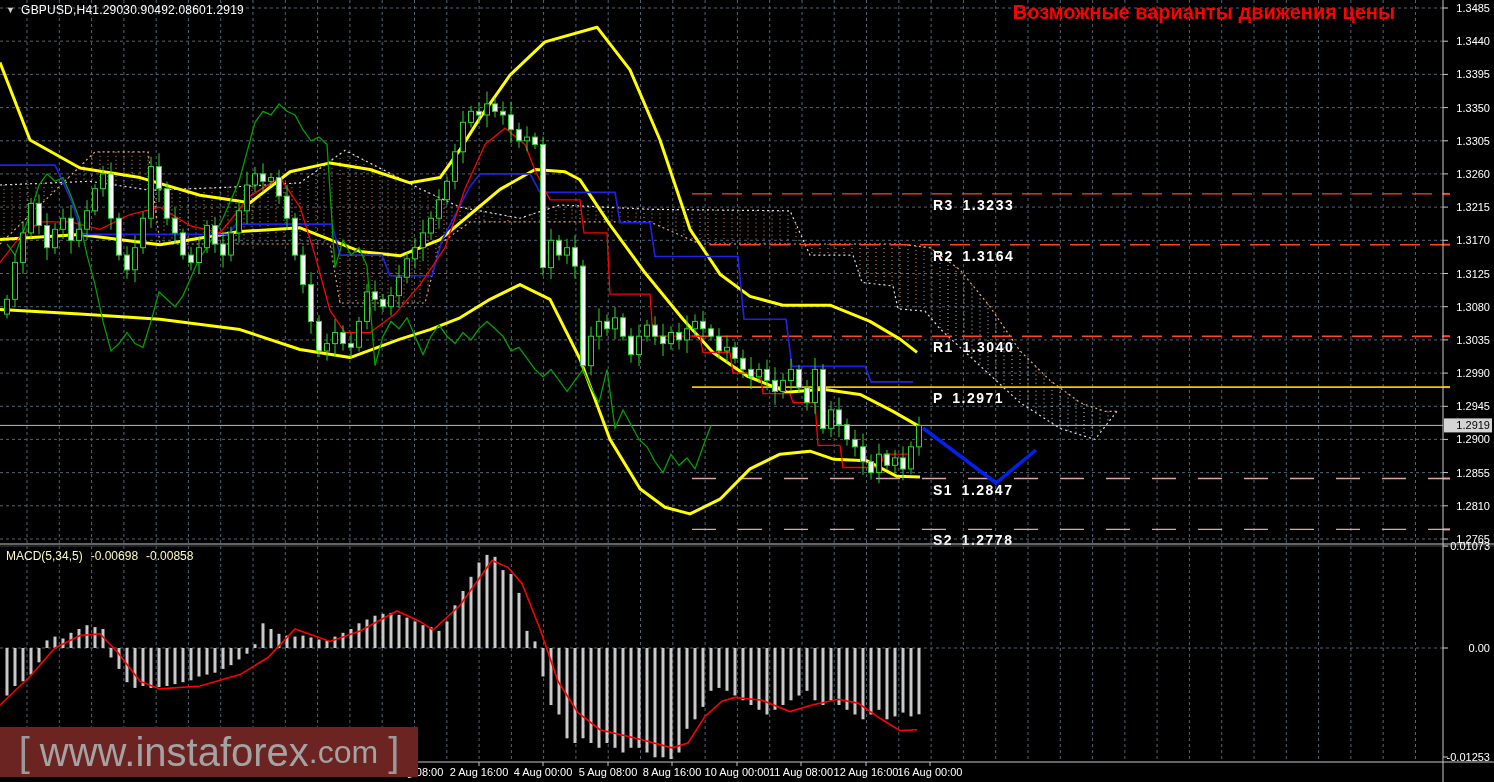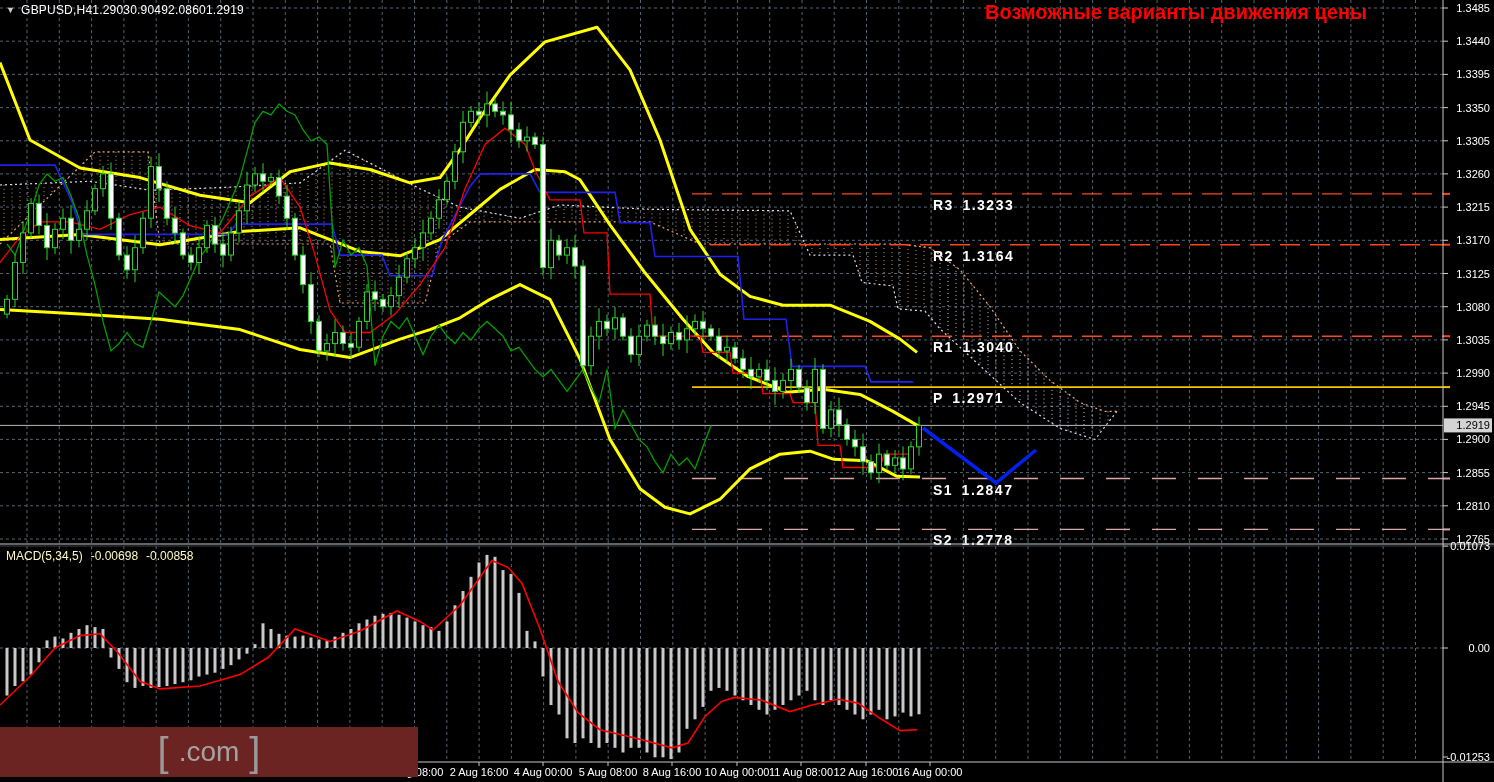--- a/index.html
+++ b/index.html
@@ -8,35 +8,35 @@
     font-family:"Liberation Sans",sans-serif;overflow:hidden;
   }
   #chart-svg{position:absolute;left:0;top:0;}
   .ohlc{
     position:absolute;left:6px;top:3px;color:#fff;font-size:12px;
     letter-spacing:.2px;white-space:nowrap;z-index:5;
   }
   .ohlc .tri{color:#cfcfcf;font-size:9px;margin-right:6px;vertical-align:1px;}
   .ohlc span.v{}
   .annotation{
-    position:absolute;left:985px;top:2px;width:410px;text-align:left;
+    position:absolute;left:985px;top:2px;width:410px;text-align:right;
     color:#ff0000;font-weight:bold;font-size:20px;line-height:21px;z-index:5;white-space:nowrap;
   }
   .macd-label{
     position:absolute;left:6px;top:549px;color:#fef9c3;font-size:12px;z-index:5;white-space:nowrap;
   }
   .macd-label span{margin-right:8px;}
   .watermark{
     position:absolute;left:0;top:727px;width:418px;height:50px;background:#6c2422;
     z-index:3;color:#a3a3a3;white-space:nowrap;overflow:hidden;
     display:flex;align-items:center;justify-content:center;
   }
   .watermark .br{font-size:40px;color:#9a9a9a;margin:0 10px;font-weight:400;}
   .watermark .main{font-size:40px;letter-spacing:0px;}
-  .watermark .dotcom{font-size:28px;align-self:center;}
+  .watermark .dotcom{font-size:32px;align-self:center;}
   .timelabels{z-index:4;}
 </style>
 </head>
 <body>
 
 <div id="chart-root">
   <svg id="chart-svg" width="1494" height="782">
       <rect x="0" y="0" width="1494" height="782" fill="#000000"></rect>
       <g>
         <line x1="27.0" y1="0" x2="27.0" y2="762" stroke="#566472" stroke-width="1" stroke-dasharray="3,3"></line>
@@ -715,16 +715,17 @@
   <div class="annotation">
     <div>Возможные варианты движения цены</div>
   </div>
 
   <div class="macd-label">
     <span>MACD(5,34,5)</span><span>-0.00698</span><span>-0.00858</span>
   </div>
 
   <div class="watermark">
     <span class="br">[</span>
+    <span class="main">www.instaforex</span>
     <span class="dotcom">.com</span>
     <span class="br">]</span>
   </div>
 </div>
 
 </body></html>

